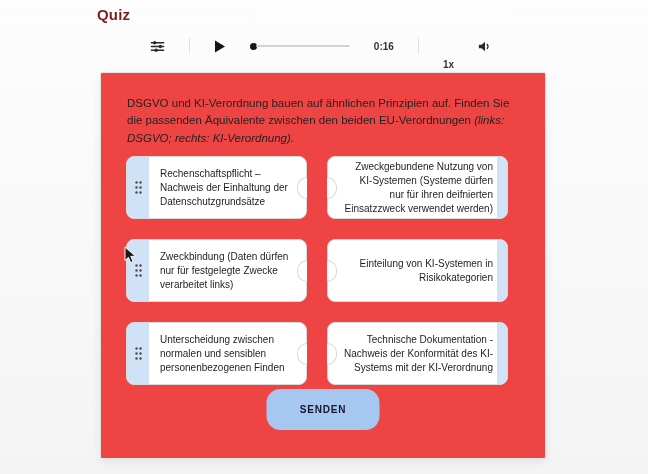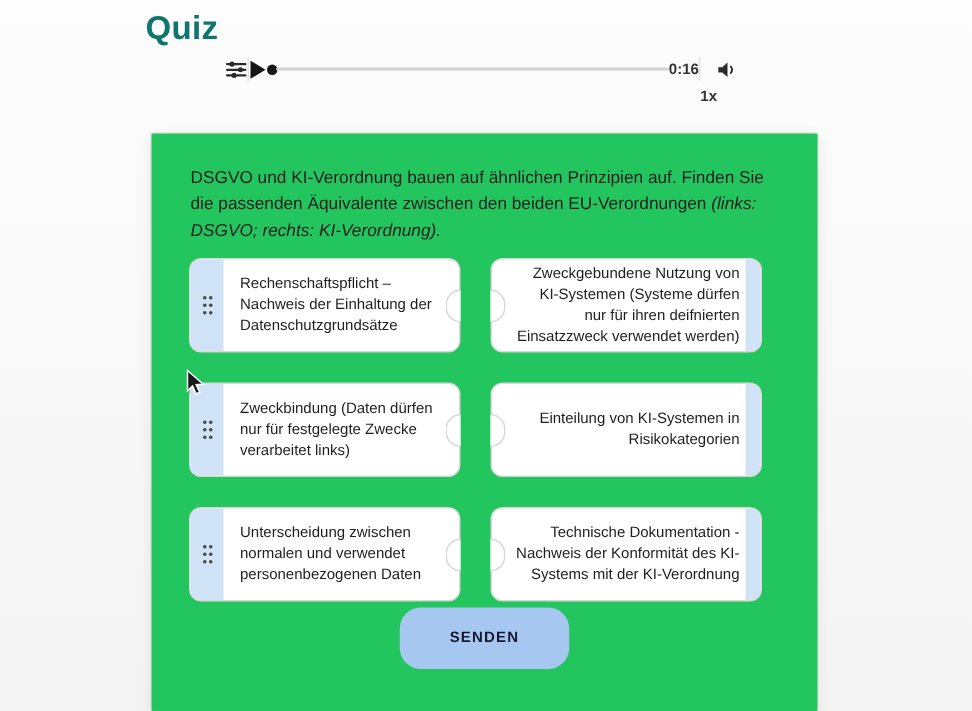--- a/index.html
+++ b/index.html
@@ -4,39 +4,39 @@
 <style>
   html,body{margin:0;padding:0;}
   body{
     width:648px;height:474px;position:relative;overflow:hidden;
     background:linear-gradient(180deg,#fdfdfd 0%,#f4f4f4 100%);
     font-family:"Liberation Sans", sans-serif;
     -webkit-font-smoothing:antialiased;
   }
   .title{
     position:absolute;left:97px;top:6px;margin:0;
-    font-size:22px;font-weight:700;color:#0f766e;letter-spacing:.2px;
+    font-size:15px;font-weight:700;color:#7f1d1d;letter-spacing:.2px;
   }
   
   .player{
     position:absolute;left:150px;top:36px;width:342px;height:20px;
-    display:flex;align-items:center;gap:0;color:#2a2a2a;
+    display:flex;align-items:center;gap:24px;color:#2a2a2a;
   }
   .player .icon{display:inline-flex;align-items:center;justify-content:center;cursor:pointer;}
   .vsep{width:1px;height:16px;background:#e2e2e2;display:inline-block;}
   .play{background:none;border:none;padding:0;cursor:pointer;display:inline-flex;}
   .progress{flex:1;display:flex;align-items:center;height:14px;cursor:pointer;}
   .knob{width:7px;height:7px;border-radius:50%;background:#161616;flex:0 0 auto;}
   .track{flex:1;height:2px;background:#d2d2d2;border-radius:1px;margin-left:-1px;}
   .time{font-size:10px;font-weight:700;color:#333;white-space:nowrap;}
   .speed{background:none;border:none;padding:0;font-family:inherit;font-size:10px;font-weight:700;color:#333;cursor:pointer;margin-top:36px;}
   
   .panel{
-    position:absolute;left:100px;top:88px;width:446px;height:387px;
-    background:#22c55e;border:1px solid #e4e4e4;border-radius:2px;
+    position:absolute;left:100px;top:72px;width:446px;height:387px;
+    background:#ef4444;border:1px solid #e4e4e4;border-radius:2px;
     box-shadow:0 3px 10px rgba(0,0,0,.07);box-sizing:border-box;
   }
   .instruction{
     position:absolute;left:26px;top:22px;width:396px;margin:0;
     font-size:11.5px;line-height:1.5;color:#222;
   }
   .instruction em{font-style:italic;}
   .grid{
     position:absolute;left:25px;top:83px;width:386px;
     display:grid;grid-template-columns:181px 181px;column-gap:24px;row-gap:10px;
@@ -167,21 +167,21 @@
             <g fill="#4a4a4a">
                 <circle cx="1.5" cy="1.5" r="1.2"></circle>
                 <circle cx="5.5" cy="1.5" r="1.2"></circle>
                 <circle cx="1.5" cy="6.5" r="1.2"></circle>
                 <circle cx="5.5" cy="6.5" r="1.2"></circle>
                 <circle cx="1.5" cy="11.5" r="1.2"></circle>
                 <circle cx="5.5" cy="11.5" r="1.2"></circle>
               </g>
           </svg>
         </div>
-        <div class="ctext">Unterscheidung zwischen normalen und verwendet personenbezogenen Daten</div>
+        <div class="ctext">Unterscheidung zwischen normalen und sensiblen personenbezogenen Finden</div>
         <span class="notch nr"></span>
       </div>
 
       <div class="card right">
         <span class="notch nl"></span>
         <div class="ctext">Technische Dokumentation - Nachweis der Konformität des KI-Systems mit der KI-Verordnung</div>
         <div class="strip-r"></div>
       </div>
 
     </div>

